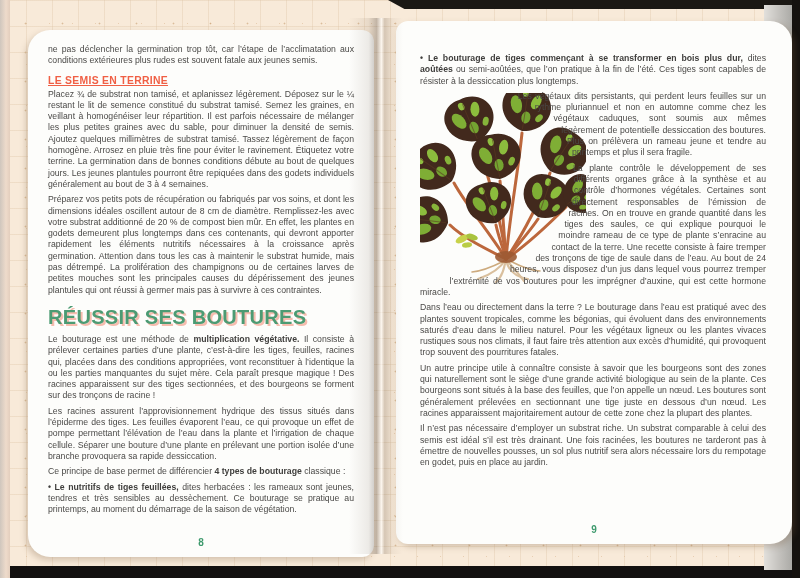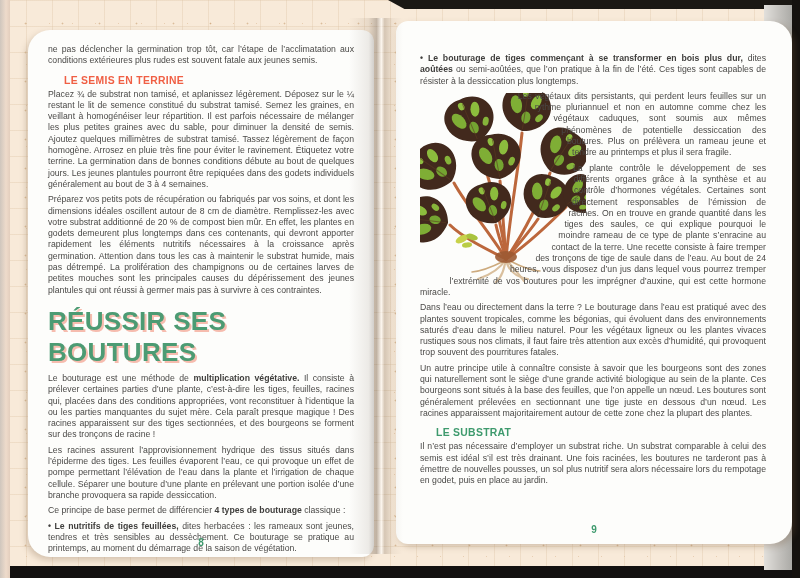--- a/index.html
+++ b/index.html
@@ -41,25 +41,25 @@
     box-shadow:3px 3px 6px rgba(120,90,60,0.28);
   }
   .gutter{
     position:absolute;left:349px;top:18px;width:54px;height:536px;z-index:6;pointer-events:none;
     background:linear-gradient(90deg,
       rgba(90,70,50,0) 0%, rgba(90,70,50,0.10) 36%, rgba(55,42,32,0.28) 51%,
       rgba(255,255,255,0.55) 60%, rgba(90,70,50,0.22) 66%,
       rgba(90,70,50,0.06) 80%, rgba(90,70,50,0) 100%);
   }
   .page p{margin:0 0 4px 0;font-size:8.7px;line-height:11.3px;color:#4a4947;text-align:justify;}
-  .sec-heading{font-size:10.4px;font-weight:bold;letter-spacing:0.3px;margin:8px 0 3px 16px;}
+  .sec-heading{font-size:10.4px;font-weight:bold;letter-spacing:0.3px;margin:8px 0 3px 0;text-decoration:underline;}
   .orange{color:var(--accent-orange,#f05f44);}
   .green{color:var(--accent-green,#3e9a6d);}
   .chapter-title{
-    font-size:26px;font-weight:800;letter-spacing:0.3px;margin:10px 0 5px 0;
+    font-size:20px;font-weight:800;letter-spacing:0.3px;margin:10px 0 5px 0;
     color:var(--title-green,#4c9b73);
     text-shadow:2px 2px 0 var(--title-shadow-pink,#f6bcae);
   }
   .page b{font-weight:bold;color:#3f3e3c;}
   .page-num{position:absolute;bottom:9px;left:0;right:0;text-align:center;
     font-size:10px;font-weight:bold;color:var(--accent-green,#3e9a6d);}
   .plant-float{
     float:left;width:166px;height:190px;margin:2px 4px 0 0;
     shape-outside:polygon(0 0,74px 0,86px 10px,102px 22px,132px 40px,146px 68px,148px 98px,140px 124px,128px 146px,108px 160px,72px 174px,0 182px);
     shape-margin:6px;
@@ -154,26 +154,25 @@
           <use href="#bleaf" transform="translate(102,38) rotate(12)"></use>
           <use href="#bleaf" transform="translate(32,88) rotate(-52)"></use>
           <use href="#bleaf" transform="translate(80,86) rotate(-8)"></use>
           <use href="#bleaf" transform="translate(130,78) rotate(36)"></use>
           <use href="#bleaf" transform="translate(28,130) rotate(-80) scale(0.95)"></use>
           <use href="#bleaf" transform="translate(76,130) rotate(-18) scale(0.92)"></use>
           <use href="#bleaf" transform="translate(118,124) rotate(22) scale(0.95)"></use>
           <use href="#bleaf" transform="translate(146,112) rotate(56) scale(0.8)"></use>
         </svg>
       </div>
-      <p>Les végétaux dits persistants, qui perdent leurs feuilles sur un rythme pluriannuel et non en automne comme chez les végétaux caduques, sont soumis aux mêmes phénomènes de potentielle dessiccation des boutures. Plus on prélèvera un rameau jeune et tendre au printemps et plus il sera fragile.</p>
+      <p>Les végétaux dits persistants, qui perdent leurs feuilles sur un rythme pluriannuel et non en automne comme chez les végétaux caduques, sont soumis aux mêmes légèrement de potentielle dessiccation des boutures. Plus on prélèvera un rameau jeune et tendre au printemps et plus il sera fragile.</p>
       <p>La plante contrôle le développement de ses différents organes grâce à la synthèse et au contrôle d’hormones végétales. Certaines sont directement responsables de l’émission de racines. On en trouve en grande quantité dans les tiges des saules, ce qui explique pourquoi le moindre rameau de ce type de plante s’enracine au contact de la terre. Une recette consiste à faire tremper des tronçons de tige de saule dans de l’eau. Au bout de 24 heures, vous disposez d’un jus dans lequel vous pourrez tremper l’extrémité de vos boutures pour les imprégner d’auxine, qui est cette hormone miracle.</p>
     </div>
 
     <p class="clear">Dans l’eau ou directement dans la terre ? Le bouturage dans l’eau est pratiqué avec des plantes souvent tropicales, comme les bégonias, qui évoluent dans des environnements saturés d’eau dans le milieu naturel. Pour les végétaux ligneux ou les plantes vivaces rustiques sous nos climats, il faut faire très attention aux excès d’humidité, qui provoquent trop souvent des pourritures fatales.</p>
 
     <p>Un autre principe utile à connaître consiste à savoir que les bourgeons sont des zones qui naturellement sont le siège d’une grande activité biologique au sein de la plante. Ces bourgeons sont situés à la base des feuilles, que l’on appelle un nœud. Les boutures sont généralement prélevées en sectionnant une tige juste en dessous d’un nœud. Les racines apparaissent majoritairement autour de cette zone chez la plupart des plantes.</p>
 
-    <h3 class="sec-heading green">LE SUBSTRAT</h3>
     <p>Il n’est pas nécessaire d’employer un substrat riche. Un substrat comparable à celui des semis est idéal s’il est très drainant. Une fois racinées, les boutures ne tarderont pas à émettre de nouvelles pousses, un sol plus nutritif sera alors nécessaire lors du rempotage en godet, puis en place au jardin.</p>
 
     <div class="page-num">9</div>
   </div>
 </div>
 
 </body></html>

